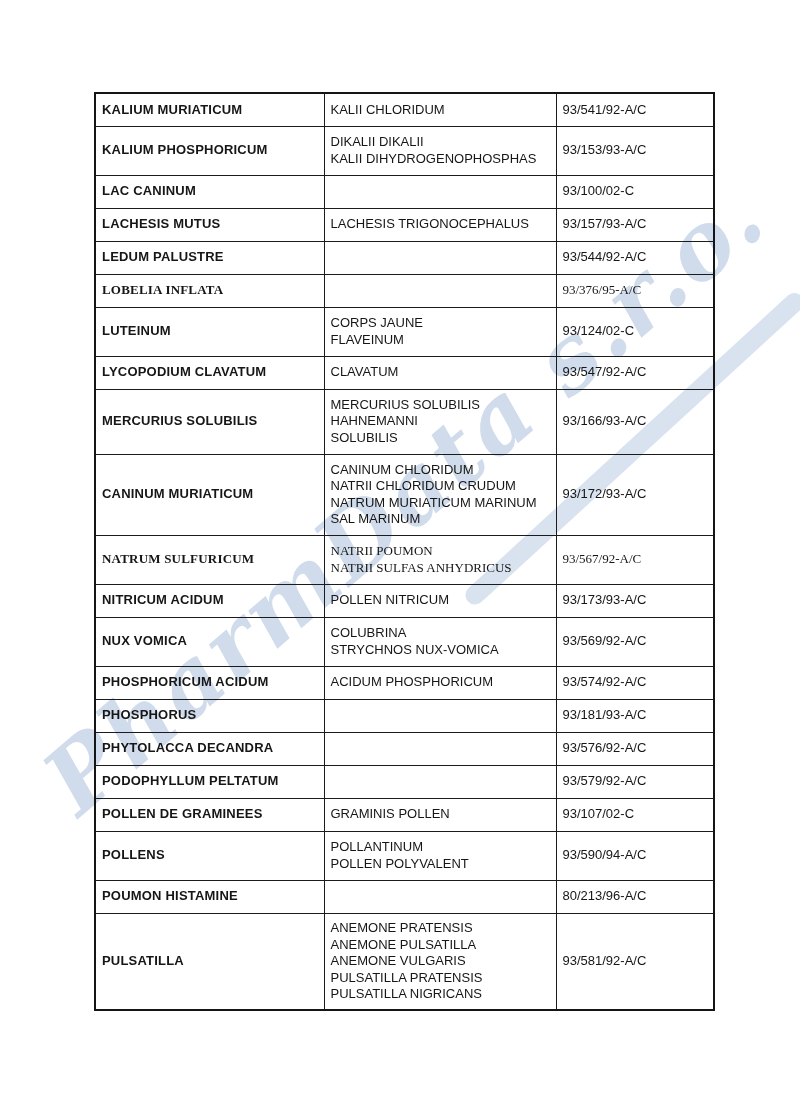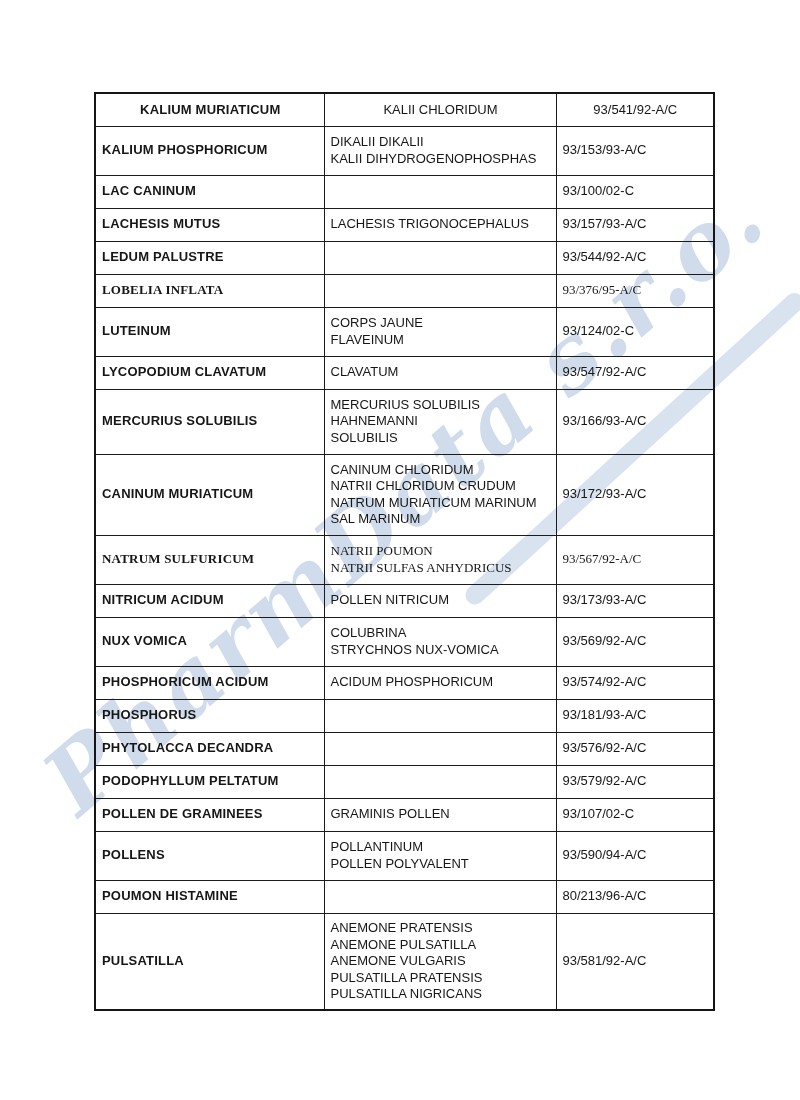--- a/index.html
+++ b/index.html
@@ -93,21 +93,21 @@
     <div class="wm-swoosh" style="background: rgb(210, 222, 236);"></div>
   </div>
 
   <table class="substances">
     <colgroup>
       <col style="width:229px">
       <col style="width:232px">
       <col style="width:158px">
     </colgroup>
     <tbody>
-        <tr style="height: 33px; text-align: center;">
+        <tr style="height: 33px;">
           <td class="col-name">KALIUM MURIATICUM</td>
           <td class="col-syn">
             <div>KALII CHLORIDUM</div>
           </td>
           <td class="col-reg">93/541/92-A/C</td>
         </tr>
         <tr style="height: 49px;">
           <td class="col-name">KALIUM PHOSPHORICUM</td>
           <td class="col-syn">
             <div>DIKALII DIKALII</div>

